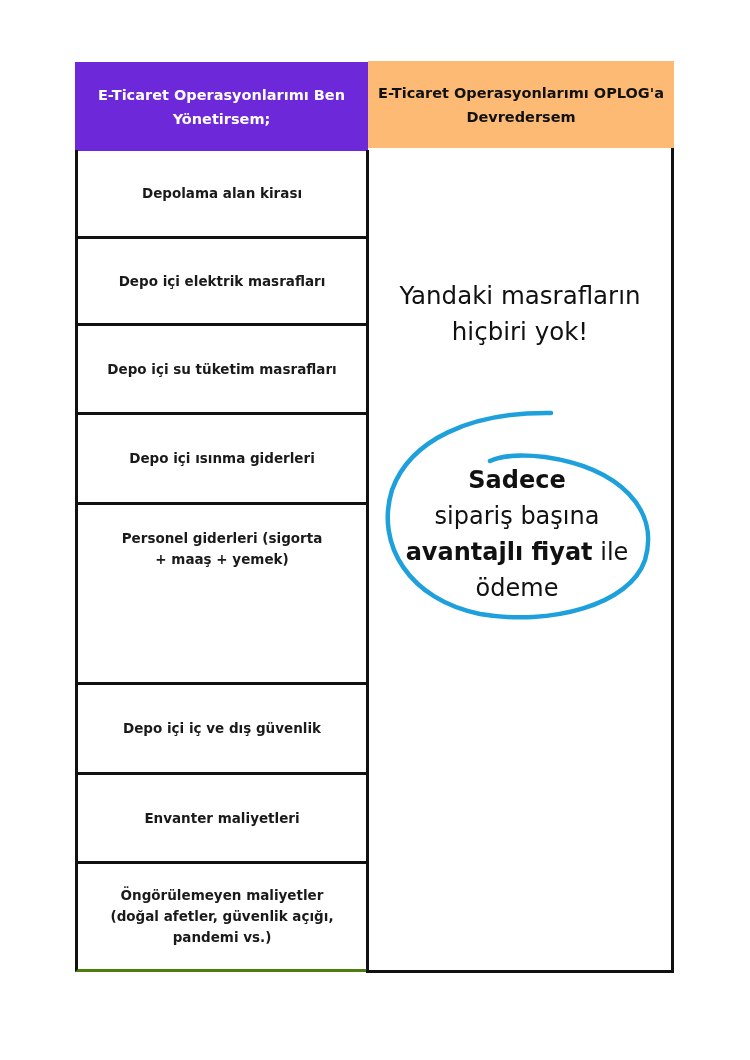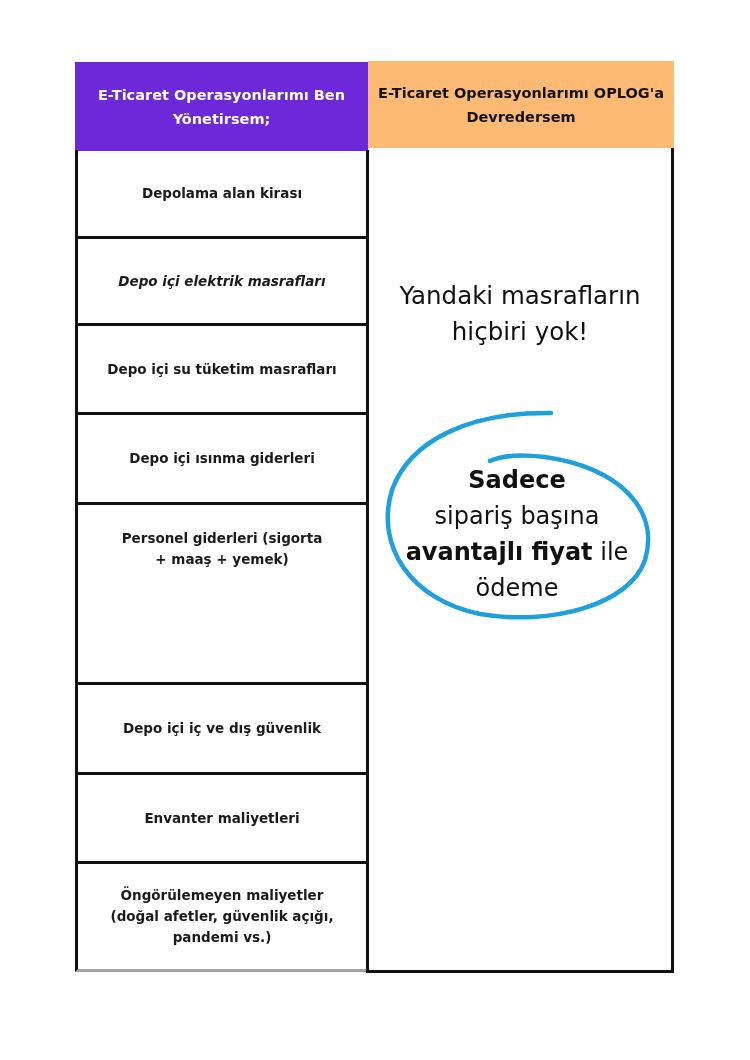--- a/index.html
+++ b/index.html
@@ -13,21 +13,21 @@
     color: #fff; display: flex; align-items: center; justify-content: center; text-align: center;
     font-weight: bold; font-size: 14.5px; line-height: 24px; padding: 0 8px;
   }
   .hdr-right {
     left: 368px; top: 61px; width: 306px; height: 87px; background: #fdba74;
     color: #111; display: flex; align-items: center; justify-content: center; text-align: center;
     font-weight: bold; font-size: 14.5px; line-height: 24px; padding: 0 10px;
   }
   .left-col {
     left: 75px; top: 150px; width: 294px; height: 822px;
-    border-left: 3px solid #111; border-right: 3px solid #111; border-bottom: 3px solid #a3a3a3;
+    border-left: 3px solid #111; border-right: 3px solid #111; border-bottom: 3px solid #4d7c0f;
   }
   .row {
     position: absolute; left: 0; right: 0; box-sizing: border-box;
     border-top: 3px solid #111;
     display: flex; align-items: center; justify-content: center; text-align: center;
     font-size: 13.5px; line-height: 21px; font-weight: 600; color: #1a1a1a; padding: 0 10px;
   }
   .row:first-child { border-top: none; }
   .right-col {
     left: 366px; top: 148px; width: 308px; height: 825px;
@@ -52,21 +52,21 @@
   <span>E-Ticaret Operasyonlarımı Ben Yönetirsem;</span>
 </div>
 <div class="abs hdr-right">
   <span>E-Ticaret Operasyonlarımı OPLOG'a Devredersem</span>
 </div>
 
 <div class="abs left-col">
   <div class="row" style="top:0; height:86px;">
     <span>Depolama alan kirası</span>
   </div>
-  <div class="row" style="top:86px; height:87px;font-style:italic;">
+  <div class="row" style="top:86px; height:87px;">
     <span>Depo içi elektrik masrafları</span>
   </div>
   <div class="row" style="top:173px; height:89px;text-align:right;">
     <span>Depo içi su tüketim masrafları</span>
   </div>
   <div class="row" style="top:262px; height:90px;">
     <span>Depo içi ısınma giderleri</span>
   </div>
   <div class="row" style="top:352px; height:90px;">
     <span style="max-width:210px;">Personel giderleri (sigorta + maaş + yemek)</span>

